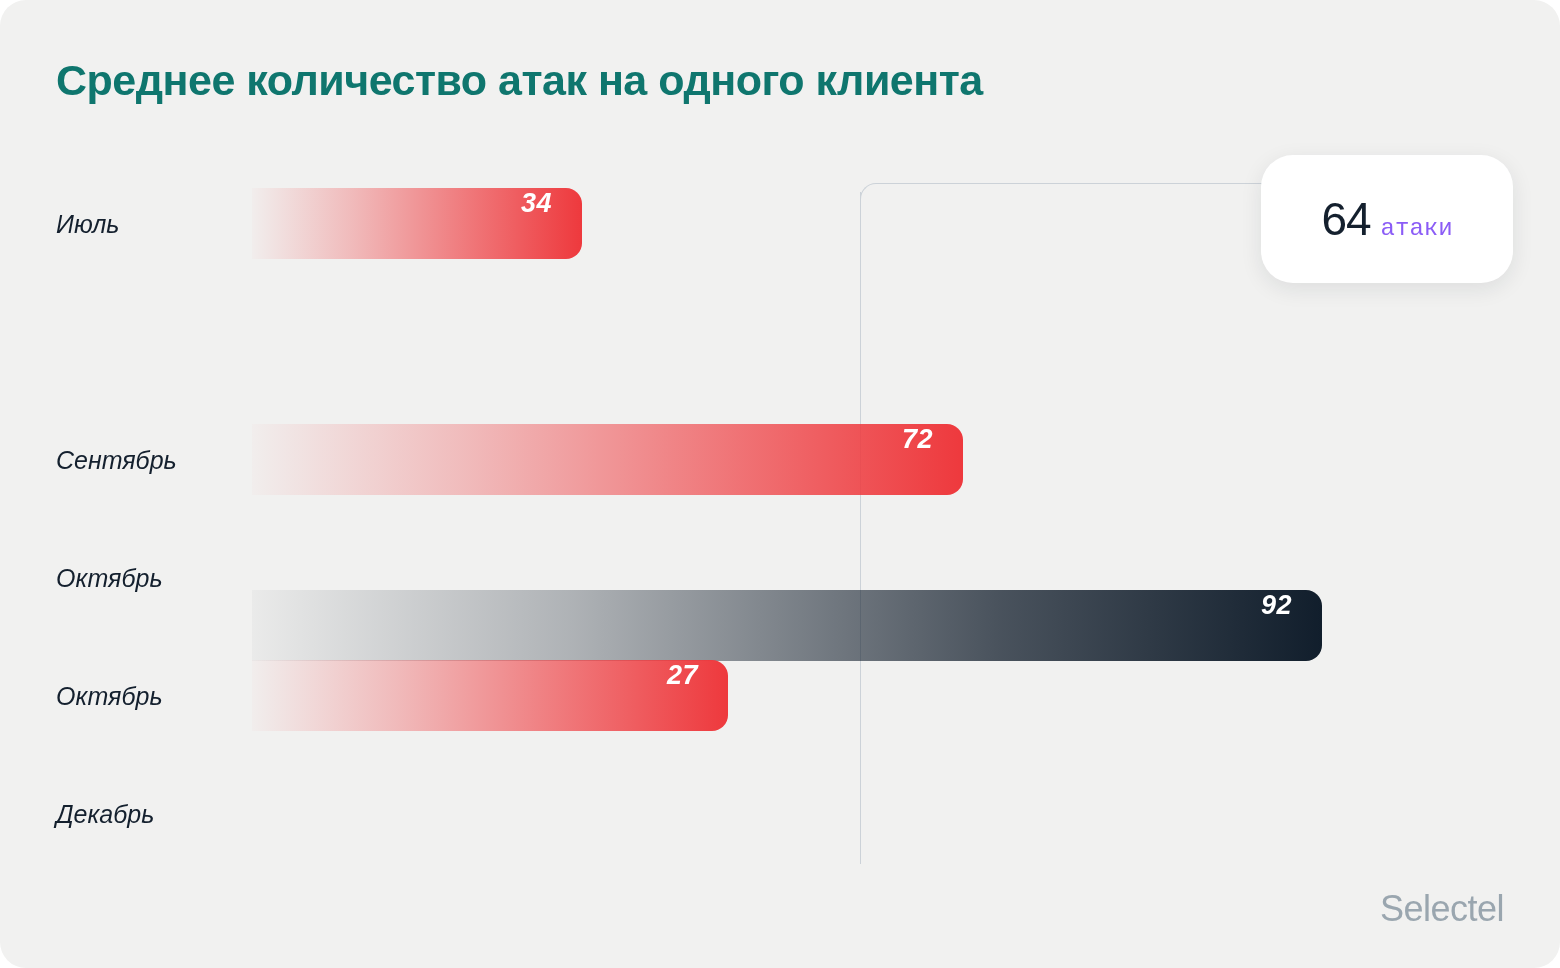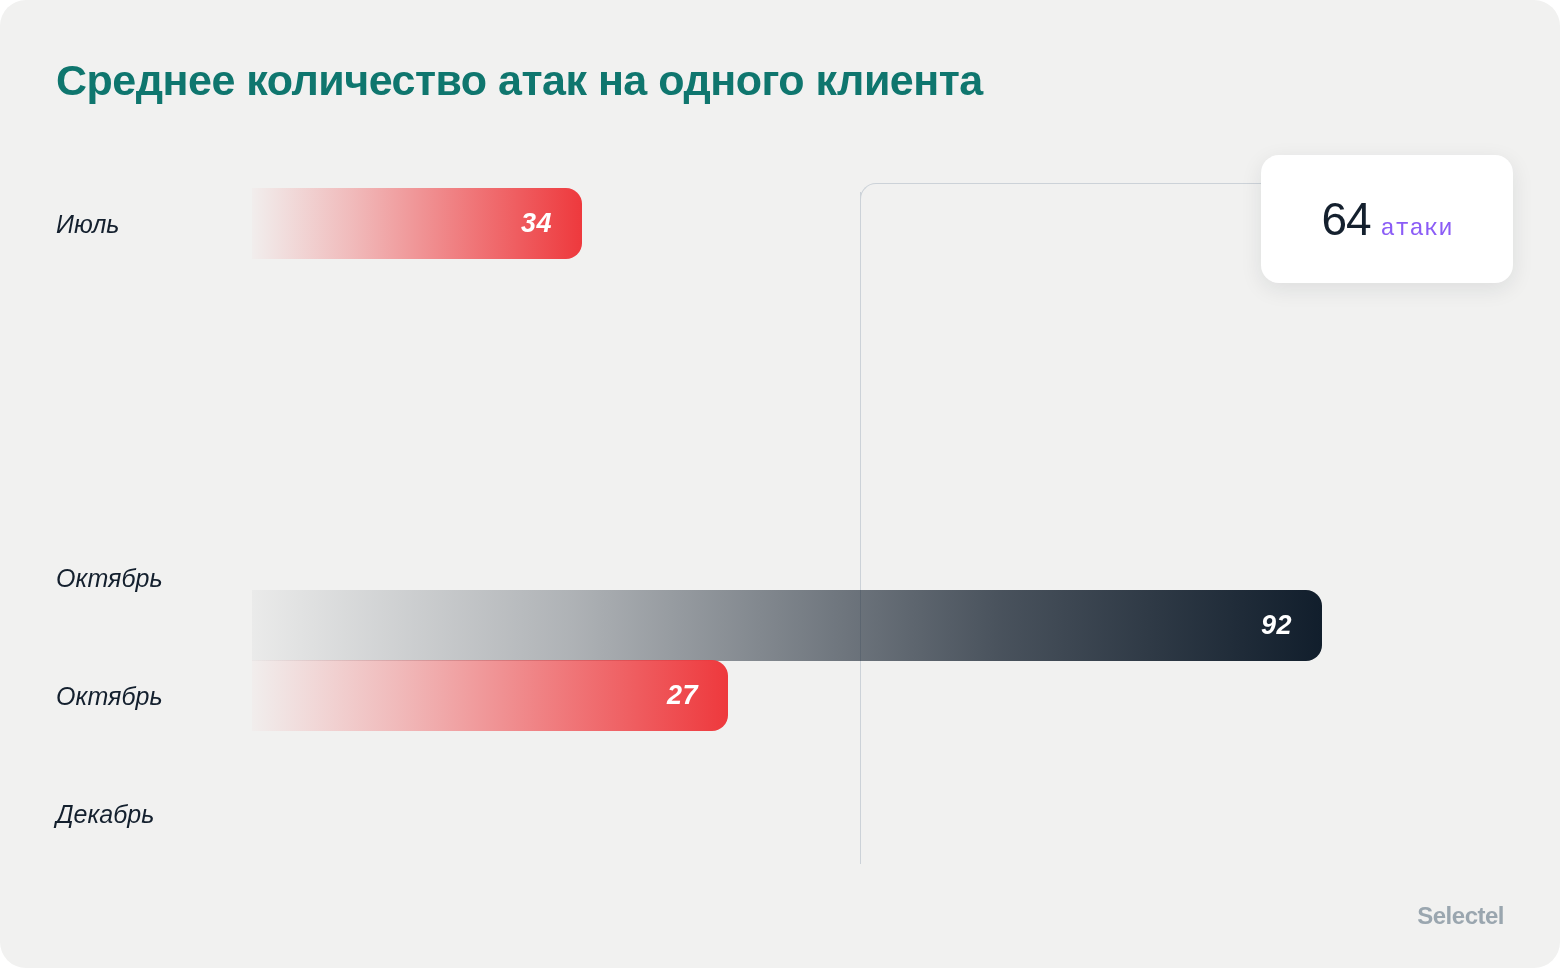--- a/index.html
+++ b/index.html
@@ -84,21 +84,21 @@
     color: #14202e;
     white-space: nowrap;
   }
   .bar {
     position: absolute;
     left: 252px;
     top: 0;
     height: 71px;
     border-radius: 0 16px 16px 0;
     display: flex;
-    align-items: center;
+    align-items: flex-start;
     justify-content: flex-end;
   }
   .bar.red {
     background: linear-gradient(to right, rgba(239,62,66,0.02) 0%, rgba(239,62,66,0.30) 30%, rgba(239,62,66,0.72) 70%, rgba(238,57,61,1) 100%);
   }
   .bar.dark {
     background: linear-gradient(to right, rgba(20,32,46,0.03) 0%, rgba(20,32,46,0.30) 30%, rgba(20,32,46,0.76) 70%, rgba(17,30,44,1) 100%);
     margin-top: 48px;
   }
   .bar-value {
@@ -108,21 +108,21 @@
     margin-right: 30px;
     letter-spacing: 0.5px;
   }
   .tooltip {
     position: absolute;
     left: 1261px;
     top: 155px;
     width: 252px;
     height: 128px;
     background: #ffffff;
-    border-radius: 18px;
+    border-radius: 32px;
     box-shadow: 0 6px 22px rgba(20,32,46,0.09);
     display: flex;
     align-items: center;
     justify-content: center;
   }
   .tooltip-inner {
     display: flex;
     align-items: baseline;
     gap: 10px;
   }
@@ -133,22 +133,22 @@
   }
   .tooltip-unit {
     font-size: 24px;
     color: #8b5cf6;
     font-family: Liberation Mono, monospace;
   }
   .brand {
     position: absolute;
     right: 56px;
     bottom: 38px;
-    font-size: 24px;
-    font-weight: bold;
+    font-size: 36px;
+    font-weight: normal;
     color: #9aa6af;
     letter-spacing: -0.5px;
   }
 </style>
 </head>
 <body>
 
 <div class="canvas">
 
   <div class="chart-title">Среднее количество атак на одного клиента</div>
@@ -160,20 +160,26 @@
     <div class="ref-dot"></div>
 
     <div class="row" style="top:188px">
       <span class="row-label">Июль</span>
       <div class="bar red" style="width:330px">
         <span class="bar-value">34</span>
       </div>
     </div>
 
 
+    <div class="row" style="top:424px">
+      <span class="row-label">Сентябрь</span>
+      <div class="bar red" style="width:711px">
+        <span class="bar-value">72</span>
+      </div>
+    </div>
 
     <div class="row" style="top:542px">
       <span class="row-label">Октябрь</span>
       <div class="bar dark" style="width:1070px">
         <span class="bar-value">92</span>
       </div>
     </div>
 
     <div class="row" style="top:660px">
       <span class="row-label">Октябрь</span>

